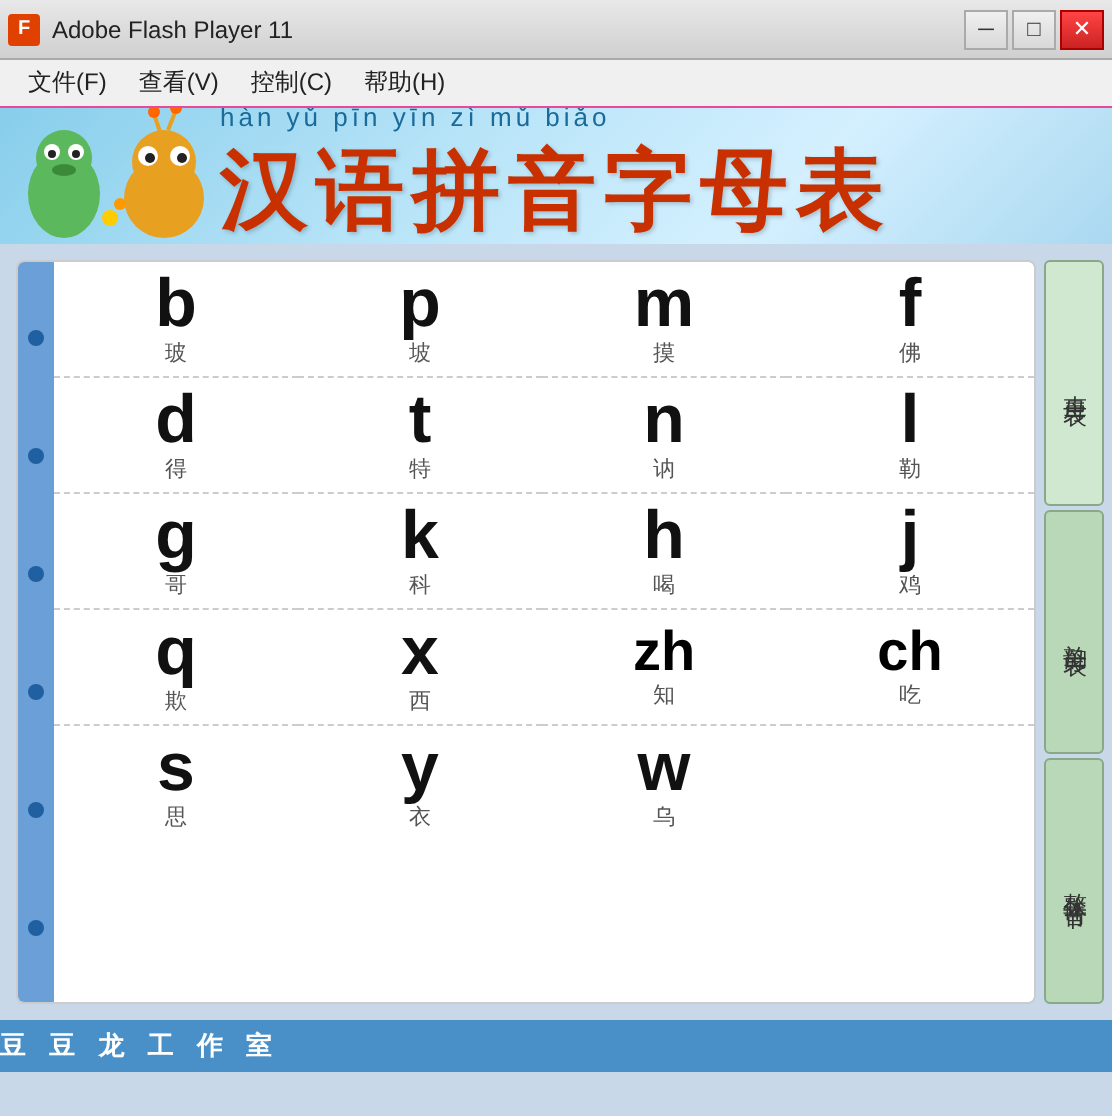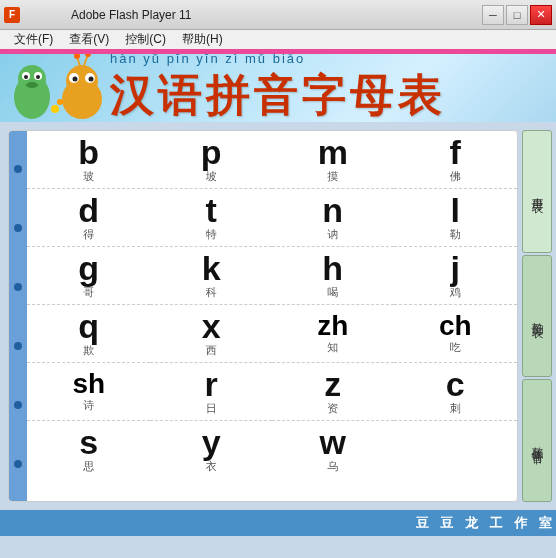--- a/index.html
+++ b/index.html
@@ -34,21 +34,20 @@
       font-size: 10px;
       display: flex;
       align-items: center;
       justify-content: center;
       color: white;
       font-weight: bold;
     }
     .title-text {
       font-size: 12px;
       color: #222;
-      margin-left: 45px;
     }
     .title-controls {
       display: flex;
       gap: 2px;
     }
     .title-btn {
       width: 22px;
       height: 20px;
       background: linear-gradient(to bottom, #f0f0f0, #d8d8d8);
       border: 1px solid #aaa;
@@ -62,21 +61,21 @@
     .title-btn.close { background: linear-gradient(to bottom, #f44, #c22); color: white; border-color: #a00; }
 
     
     .menu-bar {
       height: 24px;
       background: #f0f0f0;
       display: flex;
       align-items: center;
       padding: 0 8px;
       gap: 4px;
-      border-bottom: 5px solid #ec4899;
+      border-bottom: 1px solid #ec4899;
     }
     .menu-item {
       font-size: 12px;
       color: #222;
       padding: 2px 6px;
       cursor: pointer;
     }
 
     
     .header-banner {
@@ -221,21 +220,21 @@
     .side-tab:first-child { background: #d0e8d0; }
     .side-tab:nth-child(2) { background: #b8d8b8; }
     .side-tab:nth-child(3) { background: #b8d8b8; }
 
     
     .footer {
       height: 26px;
       background: #4a90c8;
       display: flex;
       align-items: center;
-      justify-content: flex-end;
+      justify-content: flex-start;
     }
     .footer-text {
       font-size: 13px;
       color: white;
       font-weight: bold;
       letter-spacing: 4px;
     }
   </style>
 </head>
 <body>
@@ -405,46 +404,20 @@
             <td>
               <div class="cell-inner">
                 <span class="letter-big-sm">ch</span>
                 <span class="hanzi">吃</span>
               </div>
             </td>
           </tr>
           <tr>
             <td>
               <div class="cell-inner">
-                <span class="letter-big-sm">sh</span>
-                <span class="hanzi">诗</span>
-              </div>
-            </td>
-            <td>
-              <div class="cell-inner">
-                <span class="letter-big">r</span>
-                <span class="hanzi">日</span>
-              </div>
-            </td>
-            <td>
-              <div class="cell-inner">
-                <span class="letter-big">z</span>
-                <span class="hanzi">资</span>
-              </div>
-            </td>
-            <td>
-              <div class="cell-inner">
-                <span class="letter-big">c</span>
-                <span class="hanzi">刺</span>
-              </div>
-            </td>
-          </tr>
-          <tr>
-            <td>
-              <div class="cell-inner">
                 <span class="letter-big">s</span>
                 <span class="hanzi">思</span>
               </div>
             </td>
             <td>
               <div class="cell-inner">
                 <span class="letter-big">y</span>
                 <span class="hanzi">衣</span>
               </div>
             </td>

